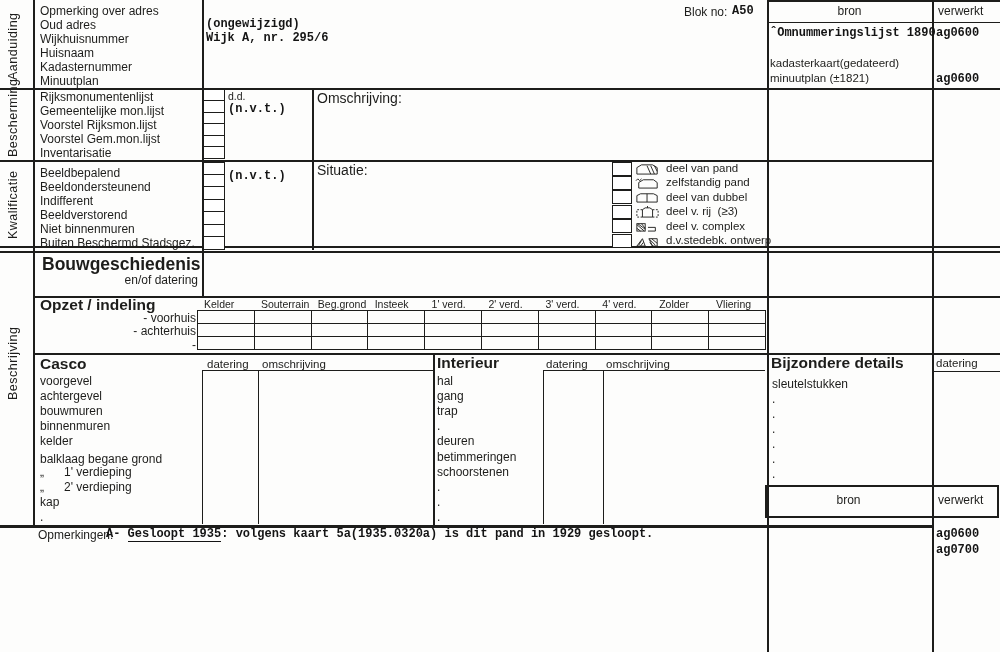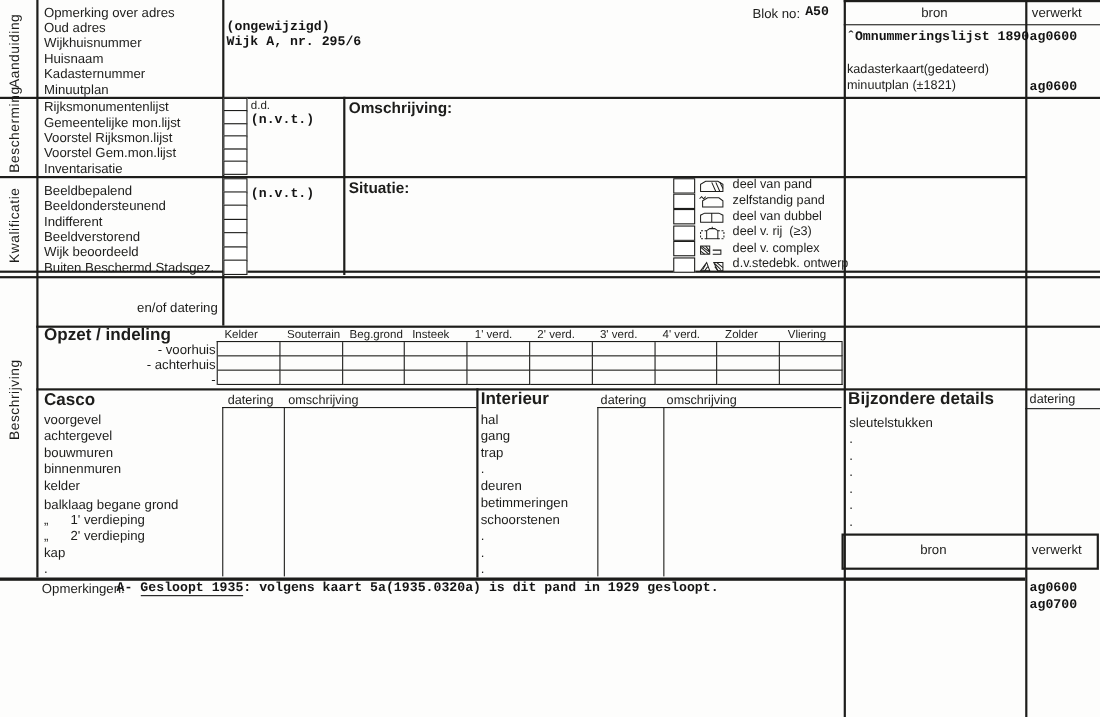--- a/index.html
+++ b/index.html
@@ -3,21 +3,21 @@
 <meta charset="utf-8">
 <style>
   :root{ --ink:#1d1d1b; --paper:#fdfdfc; }
   html,body{margin:0;padding:0;background:#e8e8e6;}
   .page{position:relative;width:1000px;height:652px;background:var(--paper);overflow:hidden;
         font-family:"Liberation Sans",sans-serif;color:var(--ink);}
   .abs{position:absolute;}
   .print{font-family:"Liberation Sans",sans-serif;color:var(--ink);white-space:pre;}
   .typed{font-family:"Liberation Mono","DejaVu Sans Mono",monospace;font-weight:700;color:#141414;white-space:pre;}
   .s10{font-size:10.5px;} .s11{font-size:11.5px;} .s12{font-size:12px;}
-  .s14{font-size:14px;font-weight:700;} .s15{font-size:15.5px;font-weight:700;} .s17{font-size:17.5px;font-weight:700;}
+  .s14{font-size:14px;font-weight:400;} .s15{font-size:15.5px;font-weight:700;} .s17{font-size:17.5px;font-weight:700;}
   .u{border-bottom:1.4px solid currentColor;}
   .hline,.vline{position:absolute;background:var(--ink);}
   .cbx{position:absolute;border:1.6px solid var(--ink);background:#fff;box-sizing:border-box;}
   .vert{position:absolute;writing-mode:vertical-rl;transform:rotate(180deg);text-align:center;
         font-size:12.5px;letter-spacing:.5px;}
   .right{text-align:right;}
   .ogrid{position:absolute;left:197px;top:310px;width:569px;height:40px;display:grid;
          grid-template-columns:repeat(10,1fr);grid-template-rows:repeat(3,1fr);
          border-top:1.4px solid var(--ink);border-left:1.4px solid var(--ink);box-sizing:border-box;}
   .ogrid>div{border-right:1.4px solid var(--ink);border-bottom:1.4px solid var(--ink);}
@@ -42,20 +42,21 @@
   <div class="abs print s12" style="left:767px;top:4px;width:165px;text-align:center">bron</div>
   <div class="abs print s12" style="left:938px;top:4px">verwerkt</div>
 
   <div class="abs print s10" style="left:228px;top:90px">d.d.</div>
   <div class="abs typed s12" style="left:228px;top:102px">(n.v.t.)</div>
   <div class="abs print s14" style="left:317px;top:90px">Omschrijving:</div>
 
   <div class="abs typed s12" style="left:228px;top:169px">(n.v.t.)</div>
   <div class="abs print s14" style="left:317px;top:162px">Situatie:</div>
 
+  <div class="abs print s17" style="left:42px;top:254px">Bouwgeschiedenis</div>
   <div class="abs print s12 right" style="left:60px;top:273px;width:138px">en/of datering</div>
 
   <div class="abs print s15" style="left:40px;top:296px">Opzet / indeling</div>
   <div class="ogrid" id="opzet-grid">
       <div></div>
       <div></div>
       <div></div>
       <div></div>
       <div></div>
       <div></div>
@@ -137,21 +138,21 @@
     <div class="abs typed s12" style="left: 936px; top: 72px;">ag0600</div>
     <div class="abs print s12" style="left: 40px; top: 90px;">Rijksmonumentenlijst</div>
     <div class="abs print s12" style="left: 40px; top: 104px;">Gemeentelijke mon.lijst</div>
     <div class="abs print s12" style="left: 40px; top: 118px;">Voorstel Rijksmon.lijst</div>
     <div class="abs print s12" style="left: 40px; top: 132px;">Voorstel Gem.mon.lijst</div>
     <div class="abs print s12" style="left: 40px; top: 146px;">Inventarisatie</div>
     <div class="abs print s12" style="left: 40px; top: 166px;">Beeldbepalend</div>
     <div class="abs print s12" style="left: 40px; top: 180px;">Beeldondersteunend</div>
     <div class="abs print s12" style="left: 40px; top: 194px;">Indifferent</div>
     <div class="abs print s12" style="left: 40px; top: 208px;">Beeldverstorend</div>
-    <div class="abs print s12" style="left: 40px; top: 222px;">Wijk beoordeeld</div>
+    <div class="abs print s12" style="left: 40px; top: 222px;">Niet binnenmuren</div>
     <div class="abs print s12" style="left: 40px; top: 236px;">Buiten Beschermd Stadsgez.</div>
     <div class="cbx" style="left: 203px; top: 89px; width: 22px; height: 13px;"></div>
     <div class="cbx" style="left: 203px; top: 100.4px; width: 22px; height: 13px;"></div>
     <div class="cbx" style="left: 203px; top: 111.8px; width: 22px; height: 13px;"></div>
     <div class="cbx" style="left: 203px; top: 123.2px; width: 22px; height: 13px;"></div>
     <div class="cbx" style="left: 203px; top: 134.6px; width: 22px; height: 13px;"></div>
     <div class="cbx" style="left: 203px; top: 146px; width: 22px; height: 13px;"></div>
     <div class="cbx" style="left: 203px; top: 161.5px; width: 22px; height: 14px;"></div>
     <div class="cbx" style="left: 203px; top: 173.9px; width: 22px; height: 14px;"></div>
     <div class="cbx" style="left: 203px; top: 186.3px; width: 22px; height: 14px;"></div>

